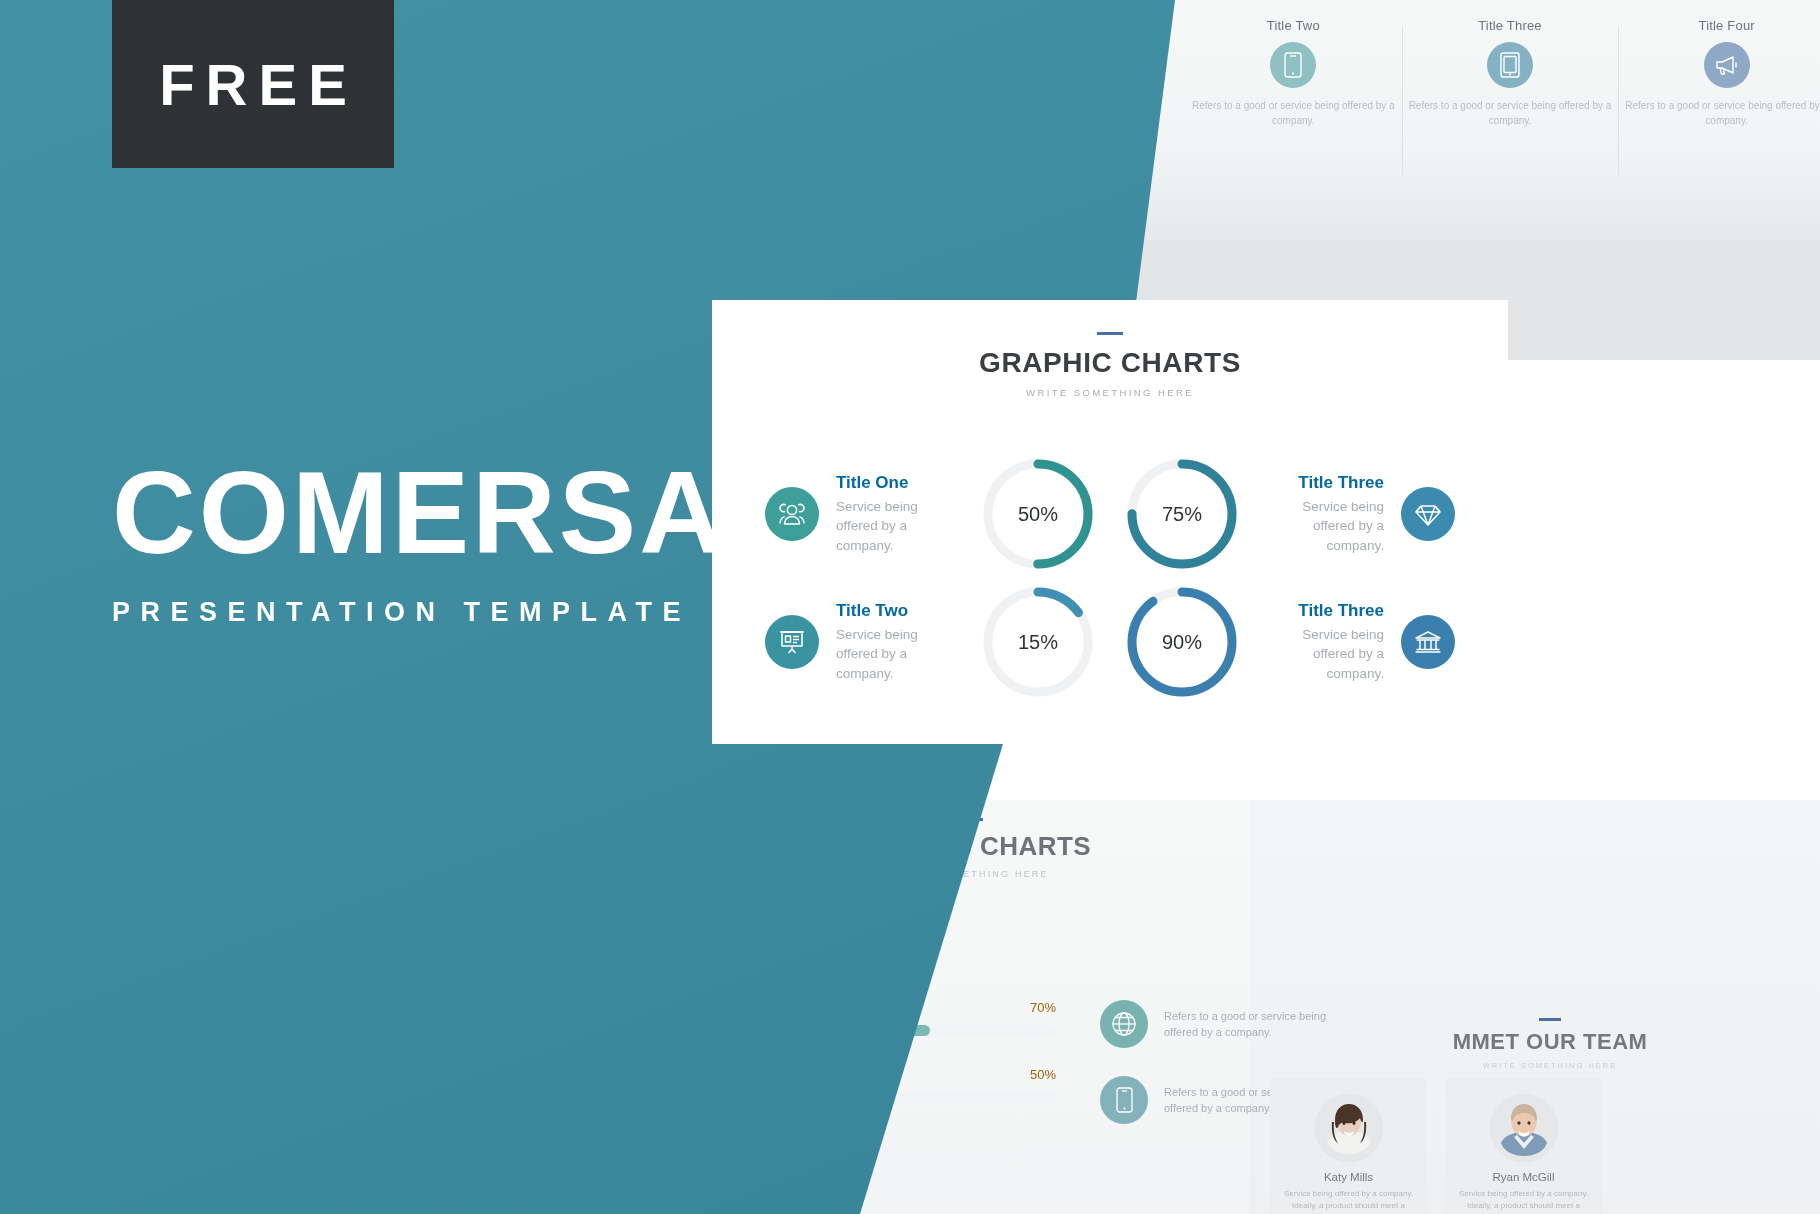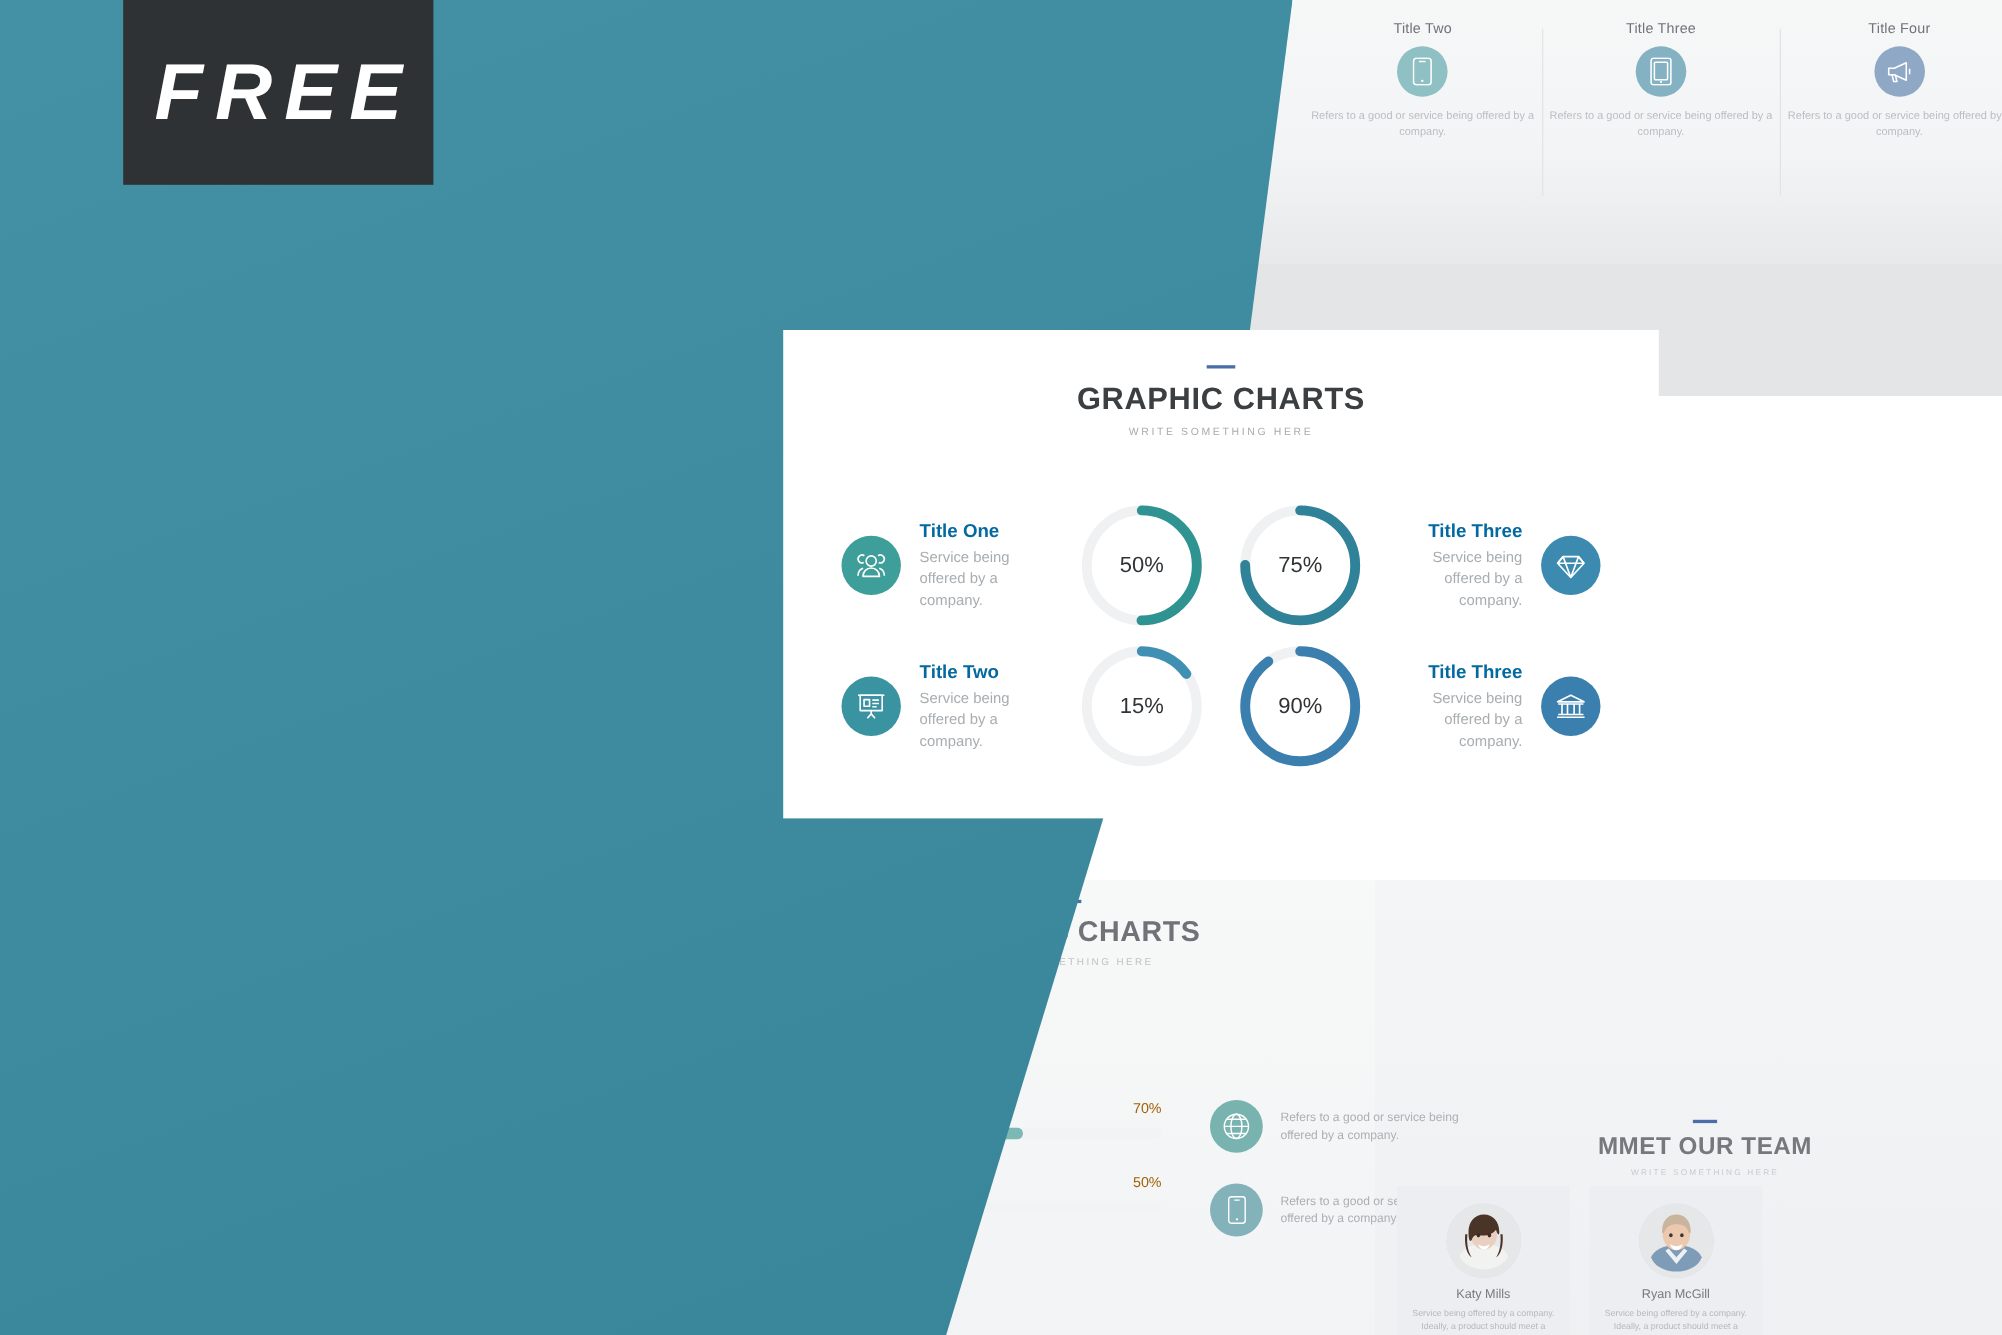--- a/index.html
+++ b/index.html
@@ -69,22 +69,22 @@
     background: linear-gradient(160deg, rgba(255,255,255,0.05), rgba(0,0,0,0.05));
   }
 
   
   #free-badge {
     position: absolute; left: 112px; top: 0; width: 282px; height: 168px;
     background: #2f3234;
     display: flex; align-items: center; justify-content: center;
   }
   #free-badge .t {
-    color: #ffffff; font-size: 72px; font-weight: bold;
-    letter-spacing: 11px; text-indent: 11px; font-style: italic;
+    color: #ffffff; font-size: 58px; font-weight: bold;
+    letter-spacing: 11px; text-indent: 11px;
   }
 
   
   #hero { position: absolute; left: 112px; top: 455px; width: 760px; }
   #hero .title {
     color: #ffffff; font-size: 116px; font-weight: bold;
     letter-spacing: 3px; line-height: 1.0;
   }
   #hero .subtitle {
     color: #ffffff; font-size: 27px; font-weight: bold;
@@ -324,20 +324,22 @@
     </div>
   </div>
 
   <div id="teal"></div>
 
   <div id="free-badge">
     <span class="t">FREE</span>
   </div>
 
   <div id="hero">
+    <div class="title">COMERSA</div>
+    <div class="subtitle">PRESENTATION TEMPLATE</div>
   </div>
 
 
   <div id="main-slide">
 
     <div id="main-head">
       <div class="rule"></div>
       <div class="h1">GRAPHIC CHARTS</div>
       <div class="h2">WRITE SOMETHING HERE</div>
     </div>

